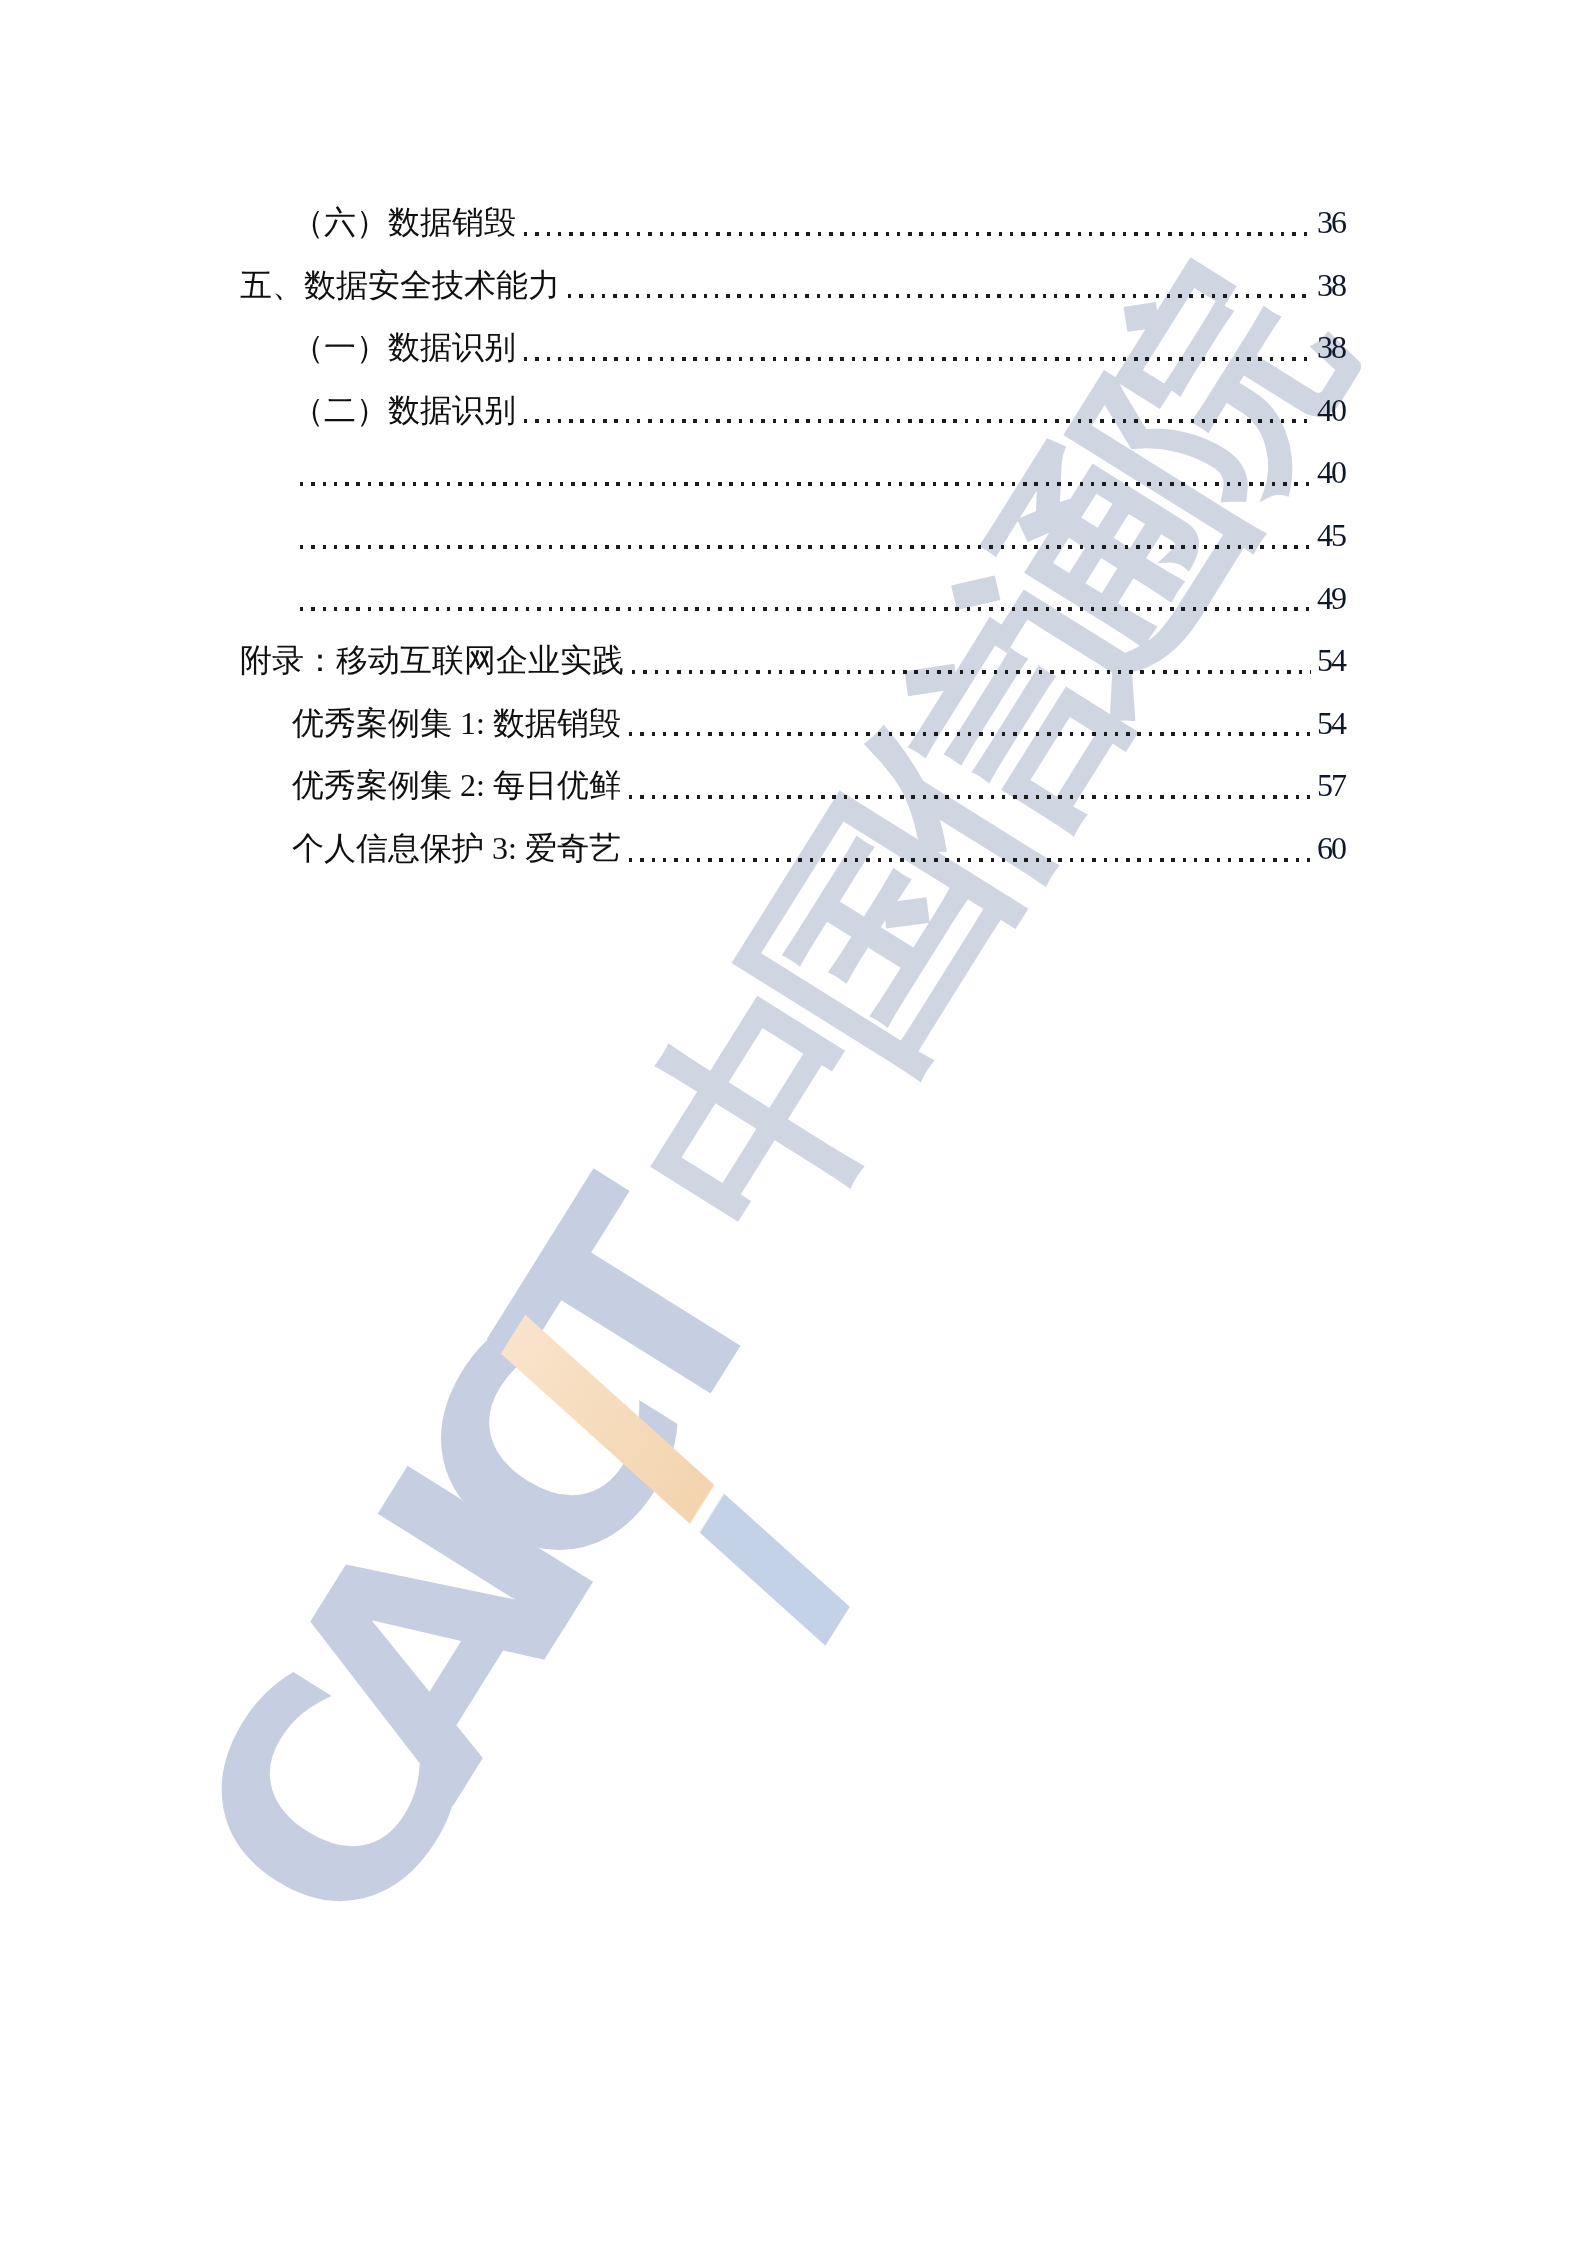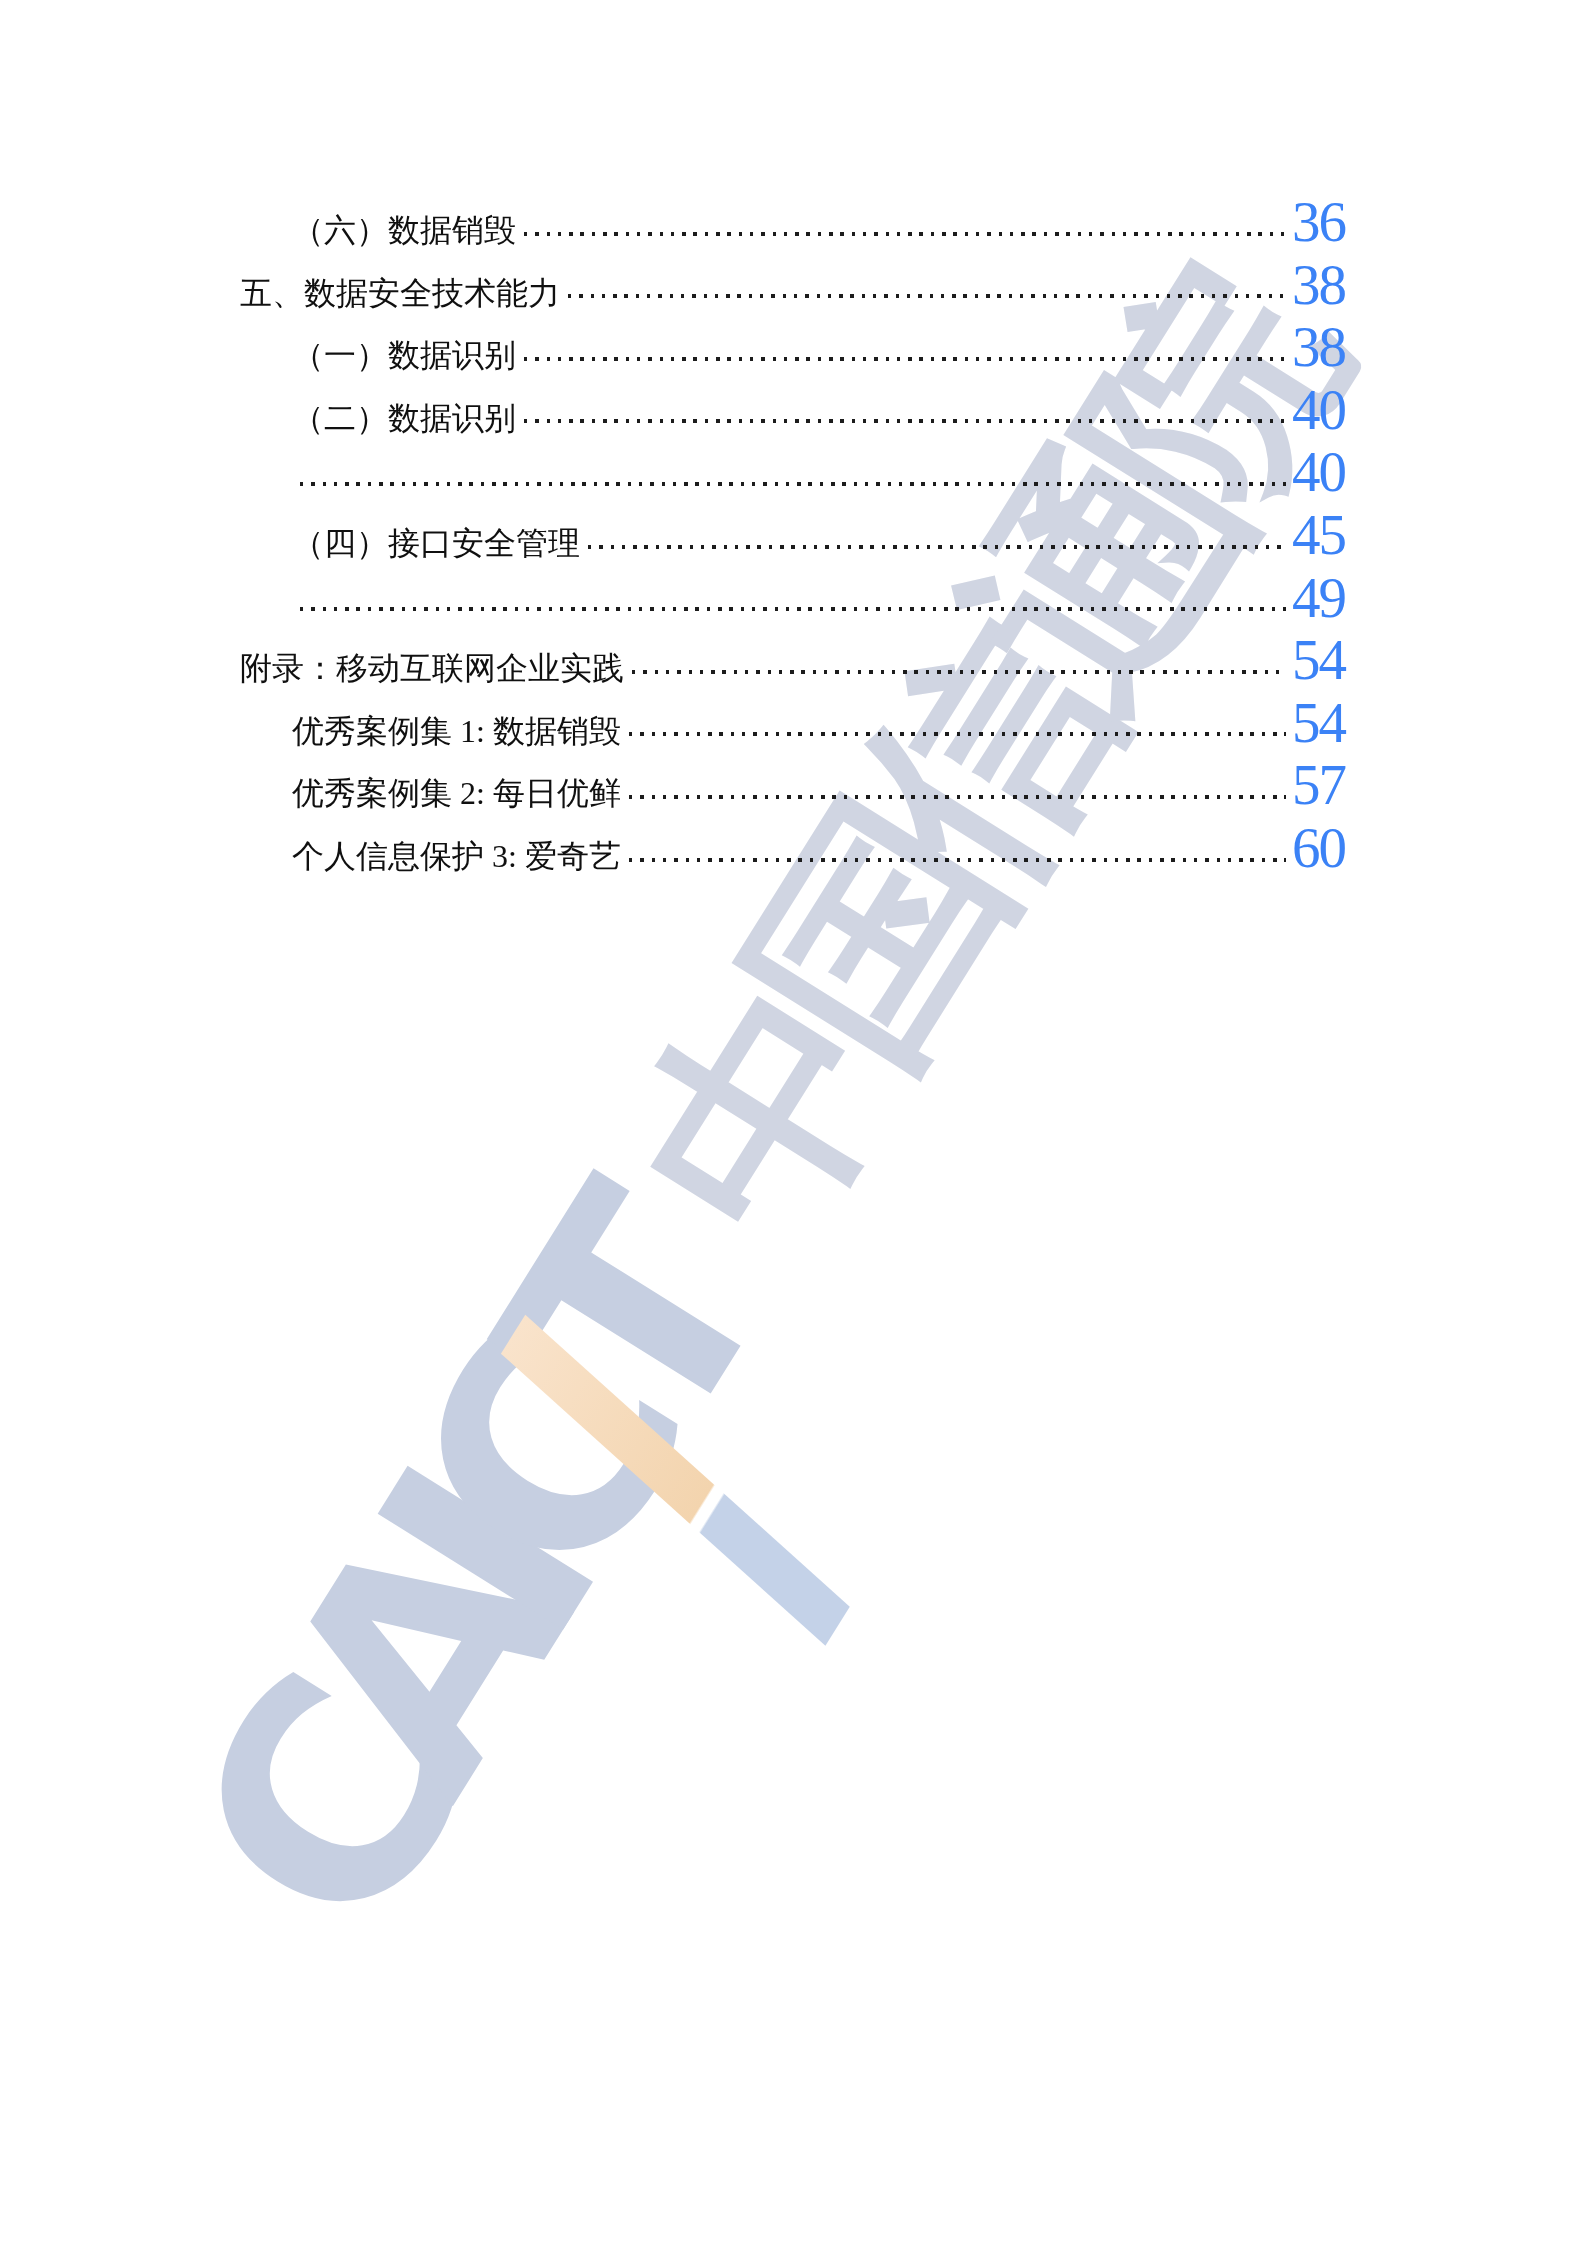--- a/index.html
+++ b/index.html
@@ -70,22 +70,22 @@
     white-space:pre;
   }
   .dots {
     flex:1;
     align-self:flex-end;
     height:4px;
     margin:0 6px 18px 8px;
     background:repeating-linear-gradient(to right,#1c1c1c 0 3.4px,transparent 3.4px 11.3px);
   }
   .num {
-    font-size:57px;
-    color:#3b82f6;
+    font-size:32px;
+    color:#0f172a;
     letter-spacing:-2px;
   }
 </style>
 </head>
 <body>
 
 <div class="page">
 
   <div class="watermark">
     <span class="wm-latin" style="color: rgb(198, 207, 225);">CAICT</span>
@@ -112,21 +112,20 @@
       <li class="toc-row level2">
         <span class="lab">（二）数据识别</span>
         <span class="dots"></span>
         <span class="num">40</span>
       </li>
       <li class="toc-row level2">
         <span class="dots"></span>
         <span class="num">40</span>
       </li>
       <li class="toc-row level2">
-        <span class="lab">（四）接口安全管理</span>
         <span class="dots"></span>
         <span class="num">45</span>
       </li>
       <li class="toc-row level2">
         <span class="dots"></span>
         <span class="num">49</span>
       </li>
       <li class="toc-row level1">
         <span class="lab">附录：移动互联网企业实践</span>
         <span class="dots"></span>

